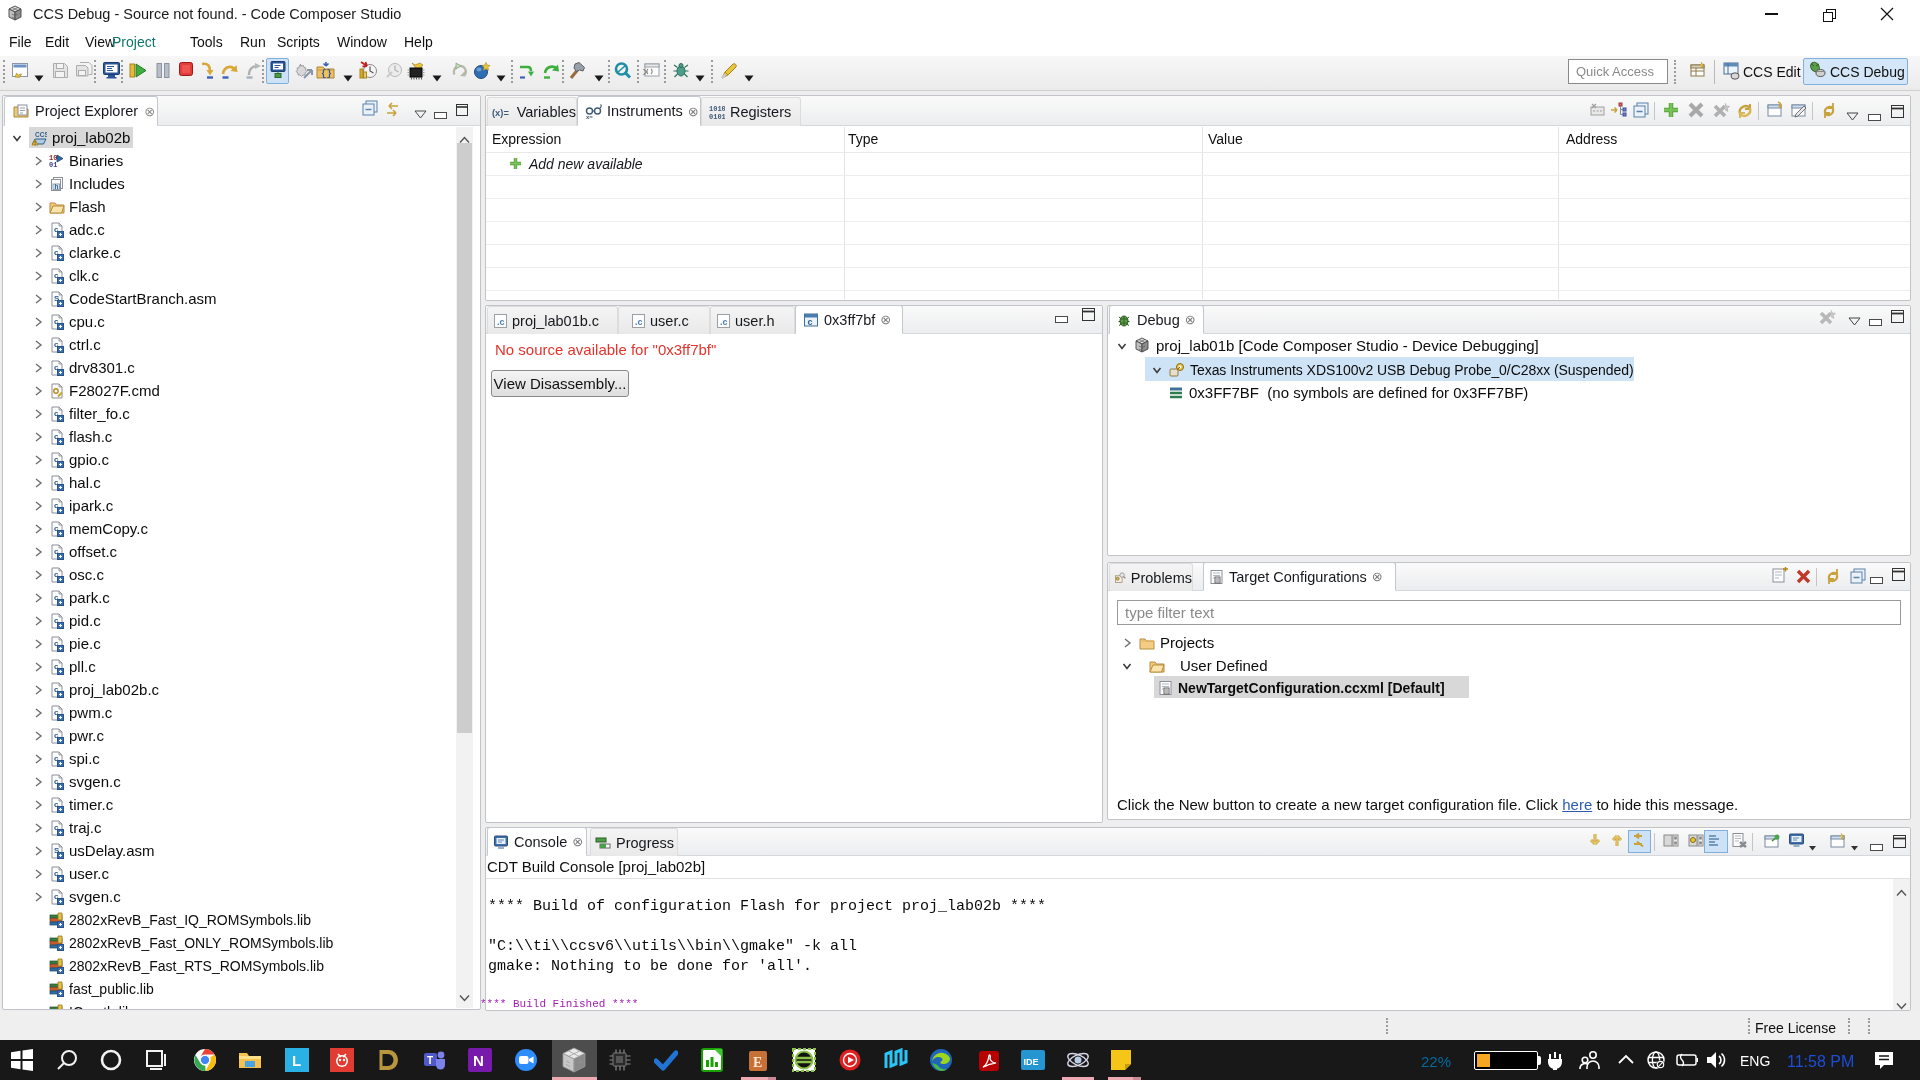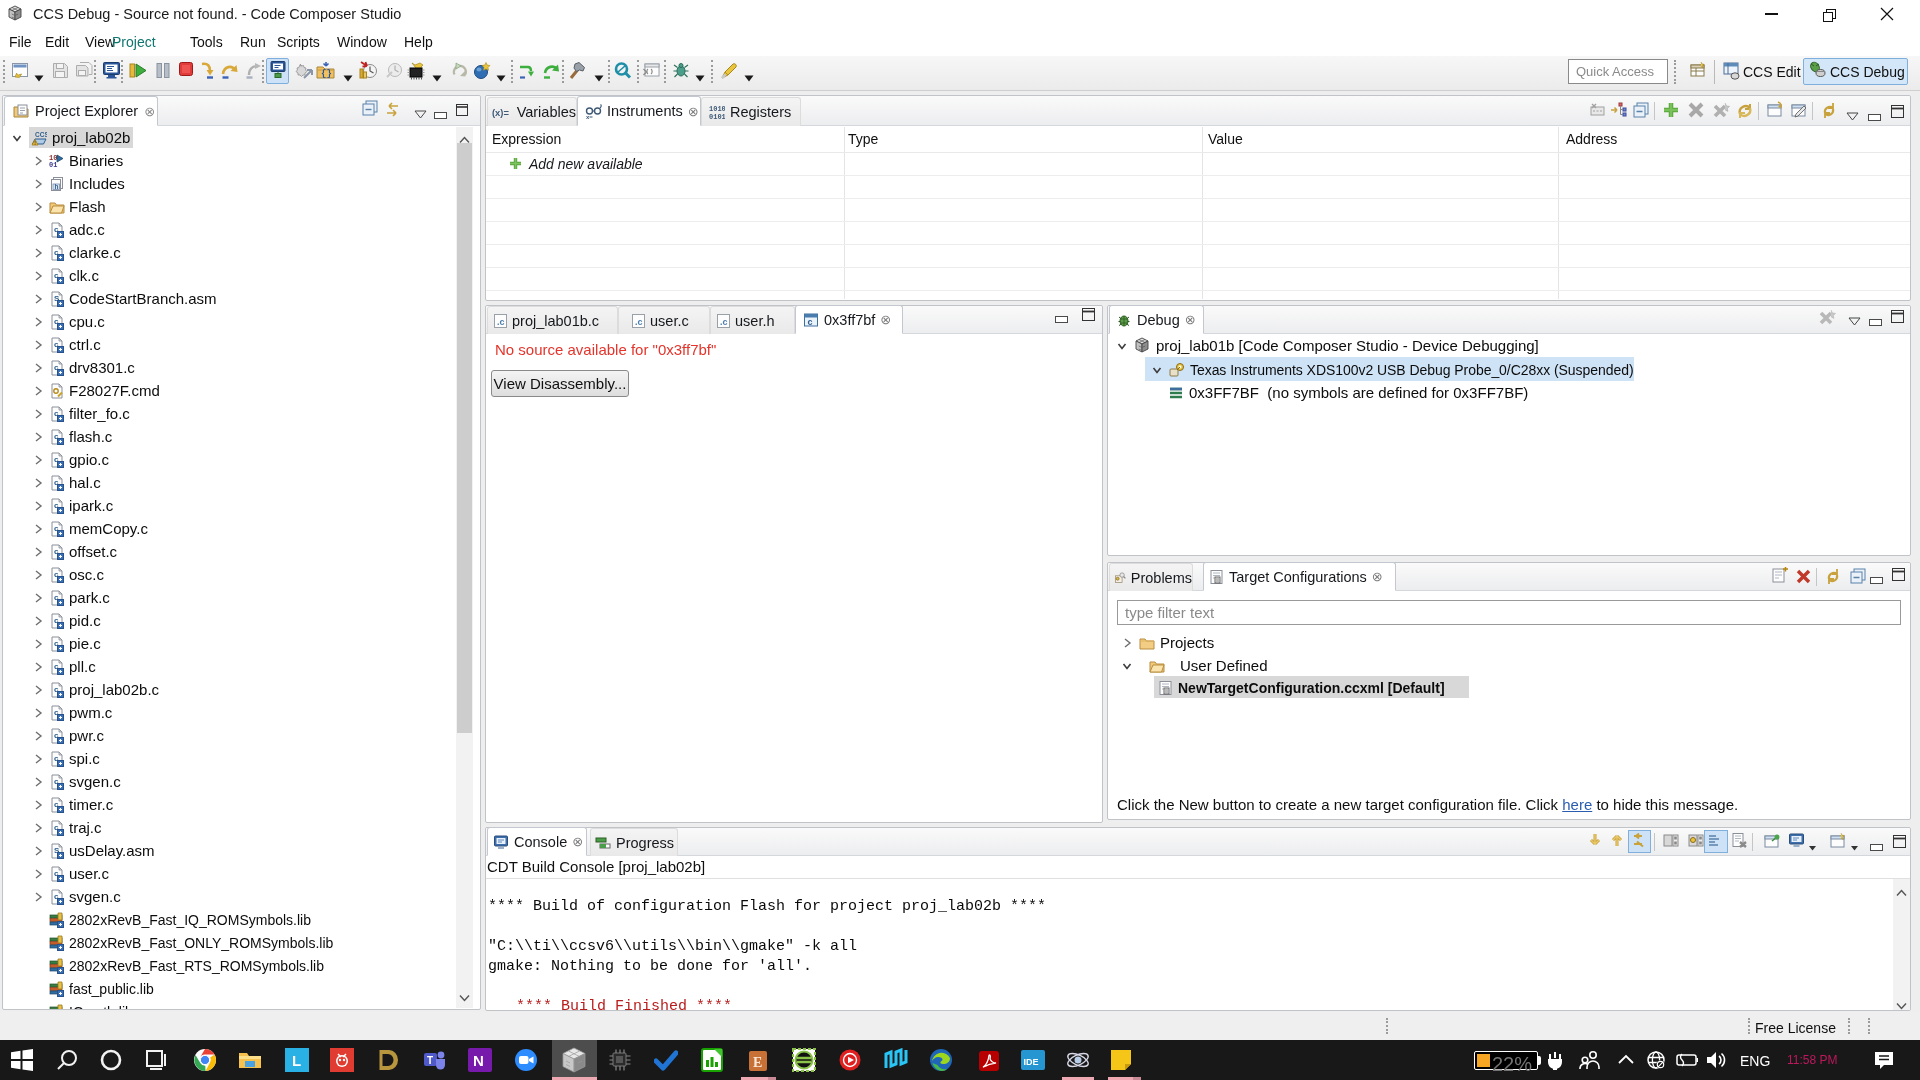--- a/index.html
+++ b/index.html
@@ -1147,21 +1147,21 @@
     </svg></div>
 <div class="a" style="left:1893px;top:834px"><svg width="13" height="13" viewBox="0 0 13 13">
       <rect x="0.5" y="0.5" width="12" height="12" fill="none" stroke="#333"></rect>
       <path d="M0.5 3.5 h12" stroke="#333" stroke-width="1.8"></path>
     </svg></div>
 <div class="a" style="left:487px;top:858px;font-size:15px;color:#101010">CDT Build Console [proj_lab02b]</div>
 <div class="a" style="left:486px;top:878px;width:1424px;height:1px;background:#e0e0e0"></div>
 <div class="a mono" style="left:488px;top:898px;font-size:15px;color:#0a0a0a;white-space:pre">**** Build of configuration Flash for project proj_lab02b ****</div>
 <div class="a mono" style="left:488px;top:938px;font-size:15px;color:#0a0a0a;white-space:pre">"C:\\ti\\ccsv6\\utils\\bin\\gmake" -k all</div>
 <div class="a mono" style="left:488px;top:958px;font-size:15px;color:#0a0a0a;white-space:pre">gmake: Nothing to be done for 'all'.</div>
-<div class="a mono" style="left:516px;top:998px;font-size:15px;color:#b91c1c;white-space:pre">**** Build Finished ****</div>
+<div class="a mono" style="left:480px;top:998px;font-size:11px;color:#a21caf;white-space:pre">**** Build Finished ****</div>
 <div class="a" style="left:1893px;top:879px;width:17px;height:131px;background:#f2f2f2"></div>
 <div class="a" style="left:1896px;top:883px"><svg width="11" height="8" viewBox="0 0 11 8">
       <path d="M1 6.5 L5.5 1.5 L10 6.5" fill="none" stroke="#555" stroke-width="1.4"></path>
     </svg></div>
 <div class="a" style="left:1896px;top:996px"><svg width="11" height="8" viewBox="0 0 11 8">
       <path d="M1 1.5 L5.5 6.5 L10 1.5" fill="none" stroke="#555" stroke-width="1.4"></path>
     </svg></div>
 <div class="a" style="left:0;top:1012px;width:1920px;height:28px;background:#efefef"></div>
 <div class="dots" style="left:1386px;top:1018px;height:16px"></div>
 <div class="dots" style="left:1748px;top:1018px;height:16px"></div>
@@ -1298,21 +1298,21 @@
     </svg></div>
 <div class="a" style="left:552px;top:1077px;width:45px;height:3px;background:#eda8b2"></div>
 <div class="a" style="left:741px;top:1077px;width:35px;height:3px;background:#eda8b2"></div>
 <div class="a" style="left:1062px;top:1077px;width:32px;height:3px;background:#eda8b2"></div>
 <div class="a" style="left:1108px;top:1077px;width:33px;height:3px;background:#eda8b2"></div>
 <div class="a" style="left:768px;top:1077px;width:8px;height:3px;background:#c98a96"></div>
 <div class="a" style="left:1133px;top:1077px;width:8px;height:3px;background:#c98a96"></div>
 <div class="a" style="left:1474px;top:1051px;width:64px;height:19px;background:#000;border:1.5px solid #fff;border-radius:2px"></div>
 <div class="a" style="left:1538px;top:1056px;width:3px;height:9px;background:#fff;border-radius:0 2px 2px 0"></div>
 <div class="a" style="left:1477px;top:1054px;width:13px;height:13px;background:#f5a623"></div>
-<div class="a" style="left:1492px;top:1053px;font-size:20px;color:#737373">22%</div>
+<div class="a" style="left:1421px;top:1053px;font-size:15px;color:#0369a1">22%</div>
 <div class="a" style="left:1543px;top:1050px;width:20px;height:20px"><svg width="20" height="20" viewBox="0 0 20 20">
       <path d="M12 2 v6 M7 4 v5 M17 4 v5" stroke="#fff" stroke-width="2"></path>
       <path d="M5 9 h14 v3 a7 7 0 0 1 -5 6.7 V22 h-4 v-3.3 A7 7 0 0 1 5 12 z" fill="#fff"></path>
     </svg></div>
 <div class="a" style="left:1578px;top:1049px;width:22px;height:22px"><svg width="22" height="22" viewBox="0 0 22 22">
       <circle cx="15" cy="6" r="3.2" fill="none" stroke="#fff" stroke-width="1.6"></circle>
       <path d="M9 20 v-2 a6 6 0 0 1 12 0 v2" fill="none" stroke="#fff" stroke-width="1.6"></path>
       <circle cx="7" cy="11" r="2.8" fill="none" stroke="#fff" stroke-width="1.6"></circle>
       <path d="M2 20 v-1 a5 5 0 0 1 8 -3.5" fill="none" stroke="#fff" stroke-width="1.6"></path>
     </svg></div>
@@ -1330,16 +1330,16 @@
 <div class="a" style="left:1676px;top:1049px;width:22px;height:22px"><svg width="22" height="22" viewBox="0 0 22 22">
       <rect x="1" y="6" width="19" height="10" rx="2" fill="none" stroke="#fff" stroke-width="1.5"></rect>
       <rect x="20.5" y="9" width="2" height="4" fill="#fff"></rect>
       <path d="M7 4 c-2 2 -2 4 0 6 c2 2 2 4 0 6" fill="none" stroke="#fff" stroke-width="1.4" transform="translate(-1,1)"></path>
     </svg></div>
 <div class="a" style="left:1705px;top:1049px;width:22px;height:22px"><svg width="22" height="22" viewBox="0 0 22 22">
       <path d="M2 8 h4 l5 -5 v16 l-5 -5 H2 z" fill="#fff"></path>
       <path d="M14 7 a5 5 0 0 1 0 8 M16.5 4.5 a8.5 8.5 0 0 1 0 13" fill="none" stroke="#fff" stroke-width="1.6"></path>
     </svg></div>
 <div class="a" style="left:1740px;top:1053px;font-size:14px;color:#fff">ENG</div>
-<div class="a" style="left:1787px;top:1053px;font-size:12px;color:#be185d">11:58 PM</div>
+<div class="a" style="left:1787px;top:1053px;font-size:16px;color:#1d4ed8">11:58 PM</div>
 <div class="a" style="left:1873px;top:1049px;width:22px;height:22px"><svg width="22" height="22" viewBox="0 0 22 22">
       <path d="M2 3 h18 v13 h-9 l-4 4 v-4 H2 z" fill="#fff"></path>
       <path d="M6 7 h10 M6 10.5 h10" stroke="#181818" stroke-width="1.4"></path>
     </svg></div>
 </body></html>

